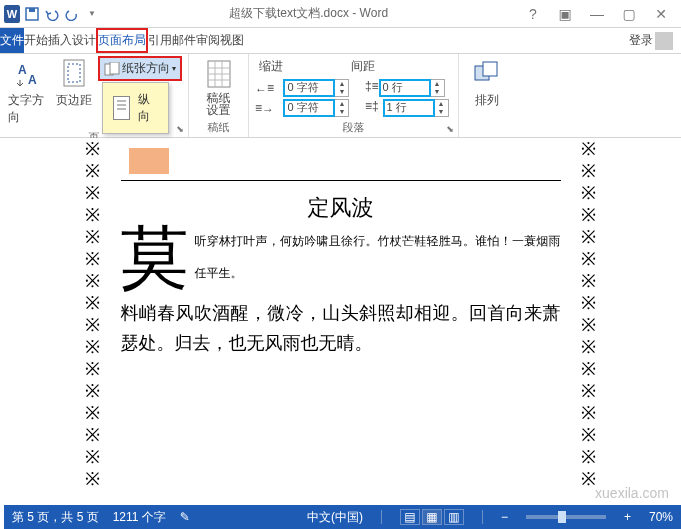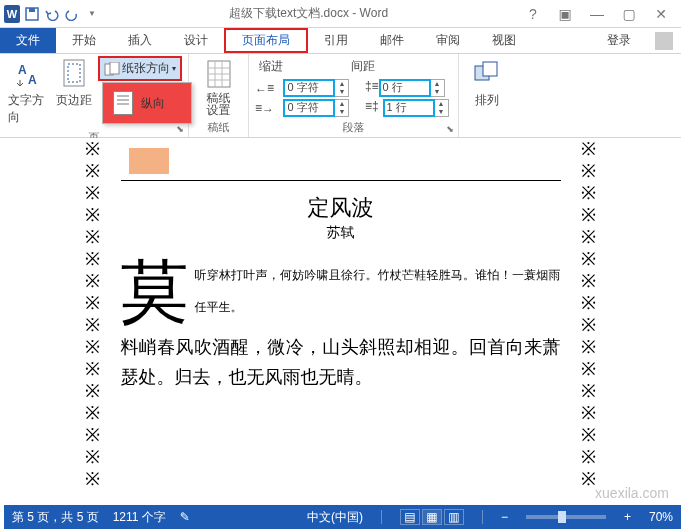--- a/index.html
+++ b/index.html
@@ -5,32 +5,32 @@
 *{margin:0;padding:0;box-sizing:border-box;font-family:"Microsoft YaHei",sans-serif;font-size:12px}
 body{width:681px;height:529px;background:#fff;overflow:hidden;position:relative}
 .titlebar{height:28px;background:#fff;display:flex;align-items:center;border-bottom:1px solid #d4d4d4}
 .qat{display:flex;align-items:center;gap:4px;padding:0 4px}
 .qat-icon{width:16px;height:16px;display:flex;align-items:center;justify-content:center}
 .word-w{width:18px;height:18px;background:#2b579a;color:#fff;font-weight:bold;display:flex;align-items:center;justify-content:center;font-size:11px;border-radius:2px}
 .title-center{flex:1;text-align:center;color:#666;font-size:12px}
 .title-right{display:flex;align-items:center;gap:8px;padding:0 8px}
 .win-btn{width:24px;height:20px;display:flex;align-items:center;justify-content:center;color:#777;font-size:14px}
 .tabs{height:26px;display:flex;align-items:stretch;background:#fff;border-bottom:1px solid #d4d4d4}
-.tab{padding:0 16px;display:flex;align-items:center;color:#444;cursor:pointer}
+.tab{padding:0 0;display:flex;align-items:center;color:#444;cursor:pointer}
 .tab.file{background:#1e5bb5;color:#fff;font-weight:normal}
 .tab.active{border:2px solid #e02020;color:#1e5bb5}
-.tab-right{margin-left:auto;padding:0 8px;display:flex;align-items:center;gap:24px;color:#444}
+.tab-right{margin-left:auto;padding:0 8px;display:flex;align-items:center;gap:2px;color:#444}
 .avatar{width:18px;height:18px;background:#ccc}
 .ribbon{height:84px;background:#fff;border-bottom:1px solid #d4d4d4;display:flex;position:relative}
 .rgroup{border-right:1px solid #e0e0e0;padding:2px 6px;display:flex;flex-direction:column;justify-content:space-between}
 .rgroup-label{text-align:center;color:#666;font-size:11px;padding-top:2px}
 .bigbtn{display:flex;flex-direction:column;align-items:center;gap:2px;padding:2px;color:#444;width:44px}
 .bigbtn-icon{width:32px;height:32px;display:flex;align-items:center;justify-content:center}
 .orient-btn{border:2px solid #e02020;padding:2px 4px;display:flex;align-items:center;gap:2px;background:#cde0f5;color:#333}
-.orient-menu{position:absolute;left:102px;top:28px;width:90px;background:#ef4444;border:1px solid #b8b8b8;box-shadow:2px 2px 4px rgba(0,0,0,.2);z-index:10}
+.orient-menu{position:absolute;left:102px;top:28px;width:67px;background:#fef9c3;border:1px solid #b8b8b8;box-shadow:2px 2px 4px rgba(0,0,0,.2);z-index:10}
 .orient-item{display:flex;align-items:center;gap:8px;padding:8px 10px;color:#333}
 .orient-item.highlighted{border:2px solid #e02020;background:#f0f0f0}
 .orient-icon{width:20px;height:24px;border:1px solid #888;background:#fff;position:relative}
 .orient-icon.land{width:24px;height:18px}
 .orient-icon::after{content:"";position:absolute;left:3px;right:3px;top:3px;height:2px;background:#bbb;box-shadow:0 4px 0 #bbb, 0 8px 0 #bbb}
 .minigrid{display:grid;grid-template-columns:auto auto auto;gap:2px 6px;align-items:center;font-size:11px;color:#444}
 .spin-input{width:52px;height:18px;border:2px solid #0ea5e9;background:#fff;font-size:11px;padding:0 2px;display:flex;align-items:center}
 .spinbtns{width:14px;height:18px;display:flex;flex-direction:column;border:1px solid #aaa;border-left:none}
 .spinbtns div{flex:1;display:flex;align-items:center;justify-content:center;font-size:7px;color:#555}
 .doc-area{position:absolute;top:138px;left:0;right:0;bottom:24px;background:#fff;overflow:hidden}
@@ -229,21 +229,20 @@
 <div style="position:absolute;left:104px;top:148px;color:#666;font-size:11px">站</div>
 
 <div class="doc-area">
   <div class="page">
     <div class="border-col left">※<br>※<br>※<br>※<br>※<br>※<br>※<br>※<br>※<br>※<br>※<br>※<br>※<br>※<br>※<br>※</div>
     <div class="border-col right">※<br>※<br>※<br>※<br>※<br>※<br>※<br>※<br>※<br>※<br>※<br>※<br>※<br>※<br>※<br>※</div>
     <div class="doc-content">
       <div class="orange-box"></div>
       <div class="hr-line"></div>
       <div class="doc-title">定风波</div>
-      <div class="doc-author">苏轼</div>
       <div class="para">
         <span class="dropcap">莫</span>
         <span>听穿林打叶声，何妨吟啸且徐行。竹杖芒鞋轻胜马。谁怕！一蓑烟雨任平生。</span>
       </div>
       <div class="para">料峭春风吹酒醒，微冷，山头斜照却相迎。回首向来萧瑟处。归去，也无风雨也无晴。</div>
     </div>
   </div>
 </div>
 
 <div class="watermark">xuexila.com</div>

